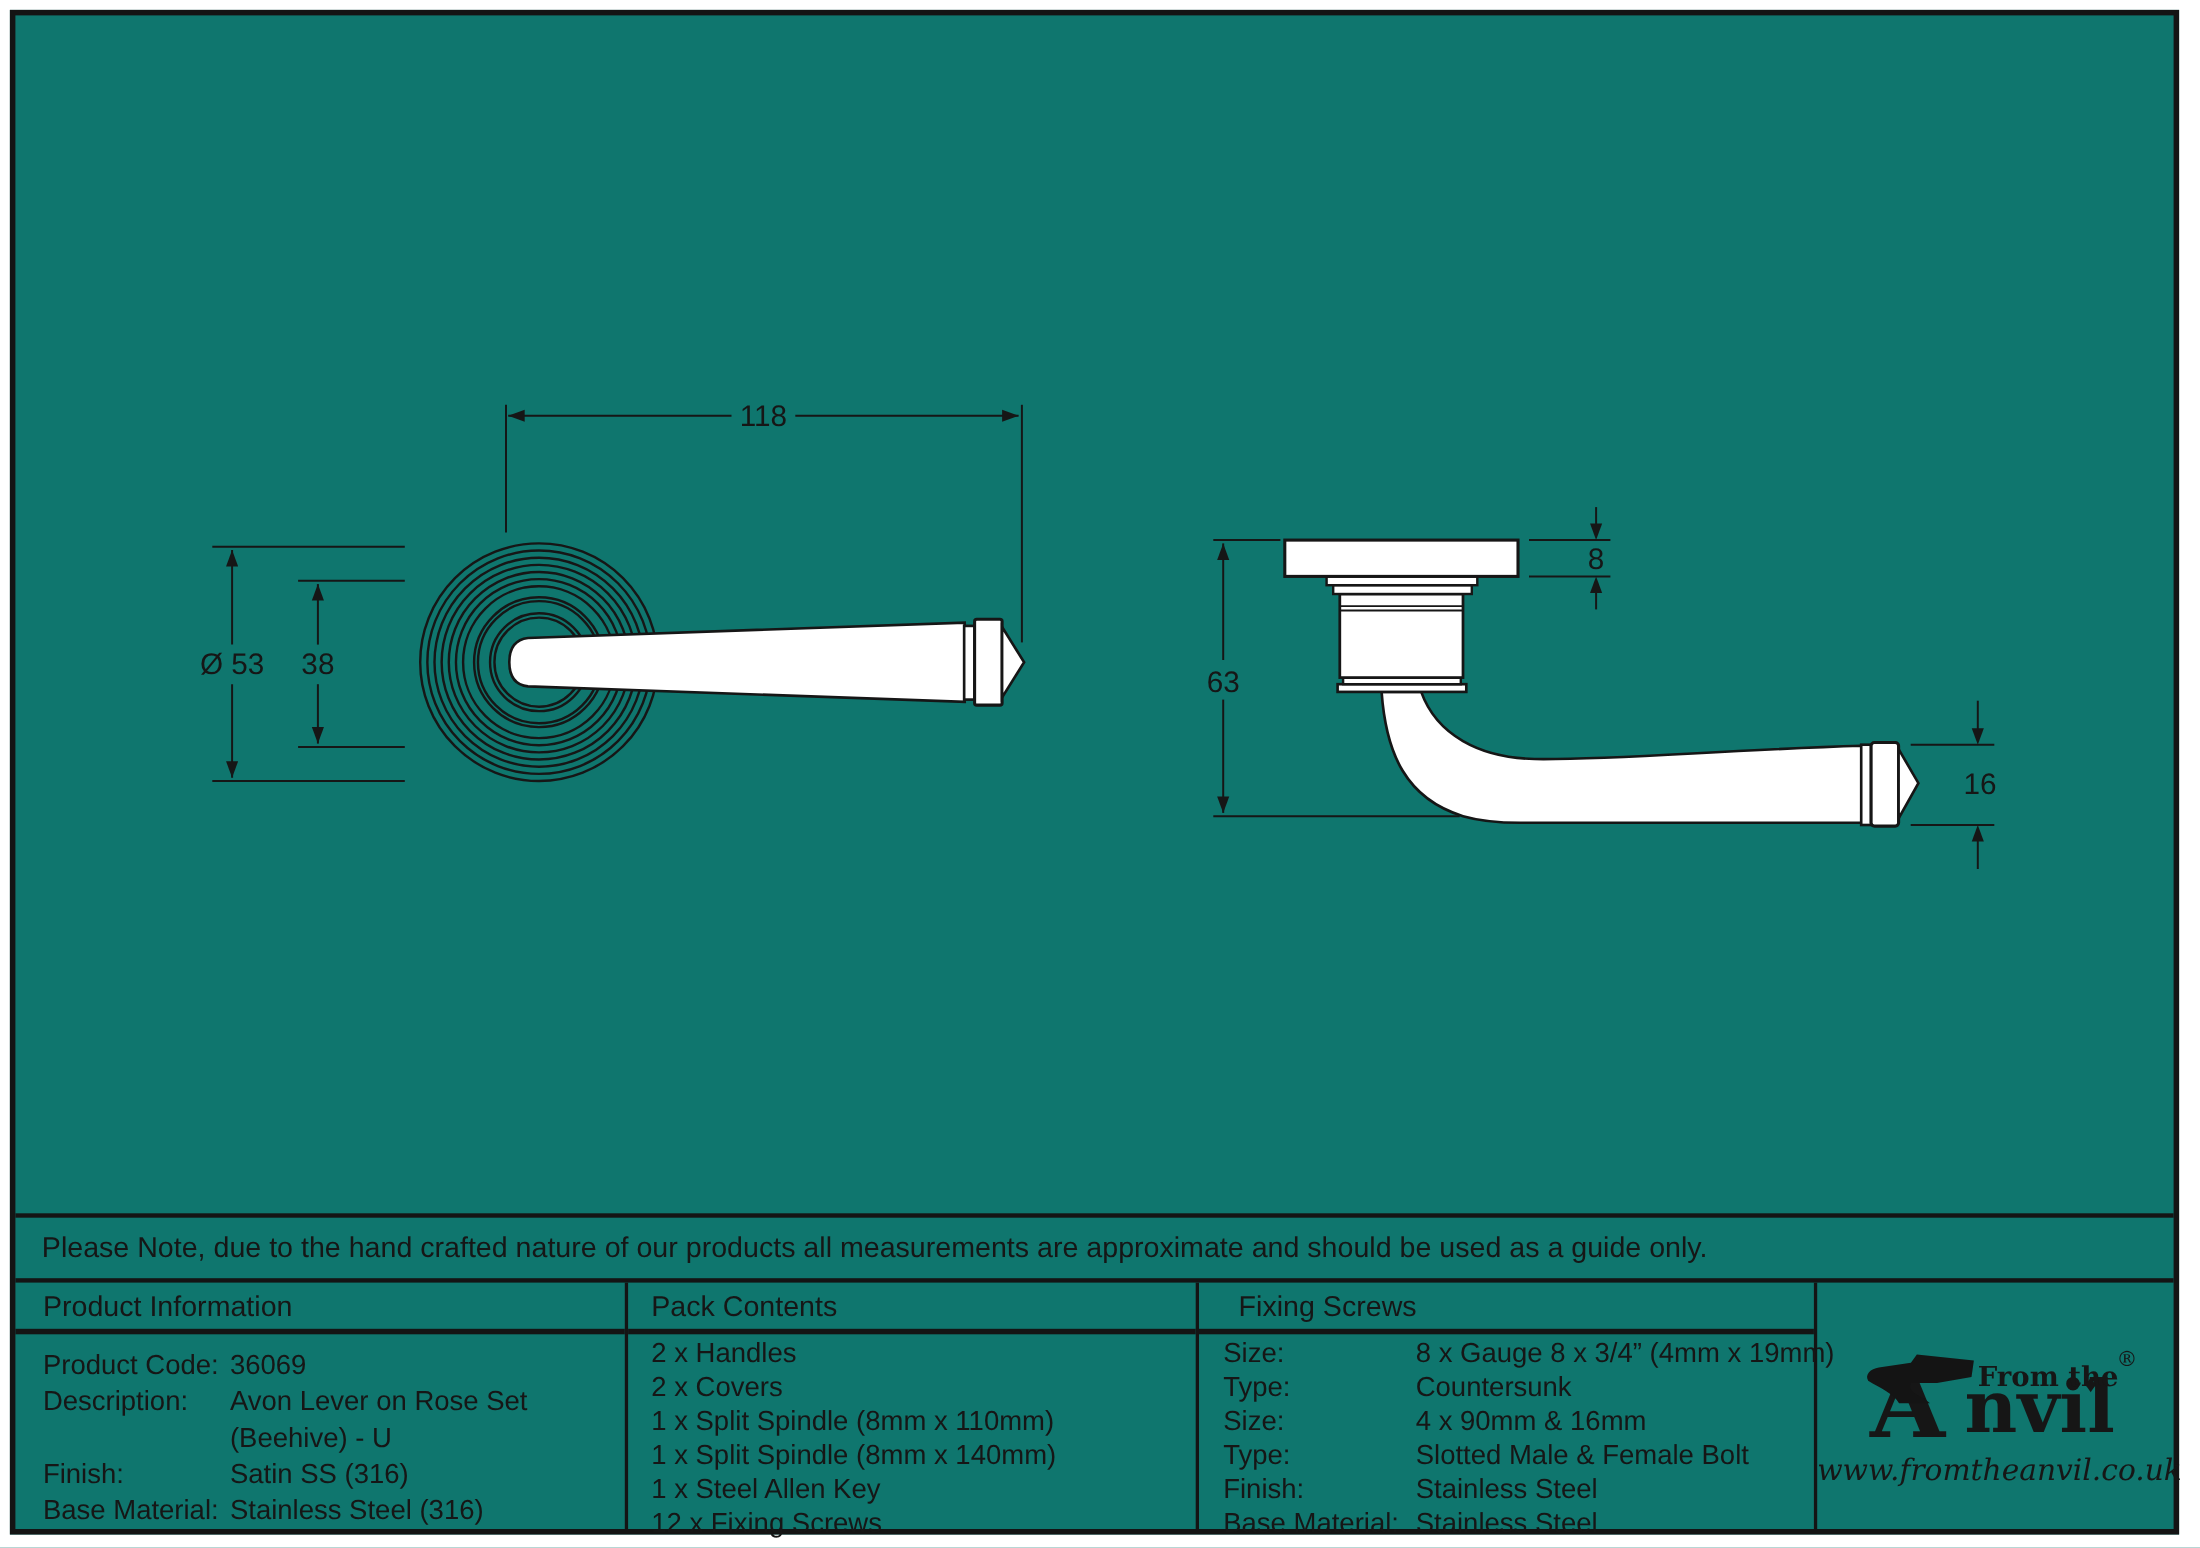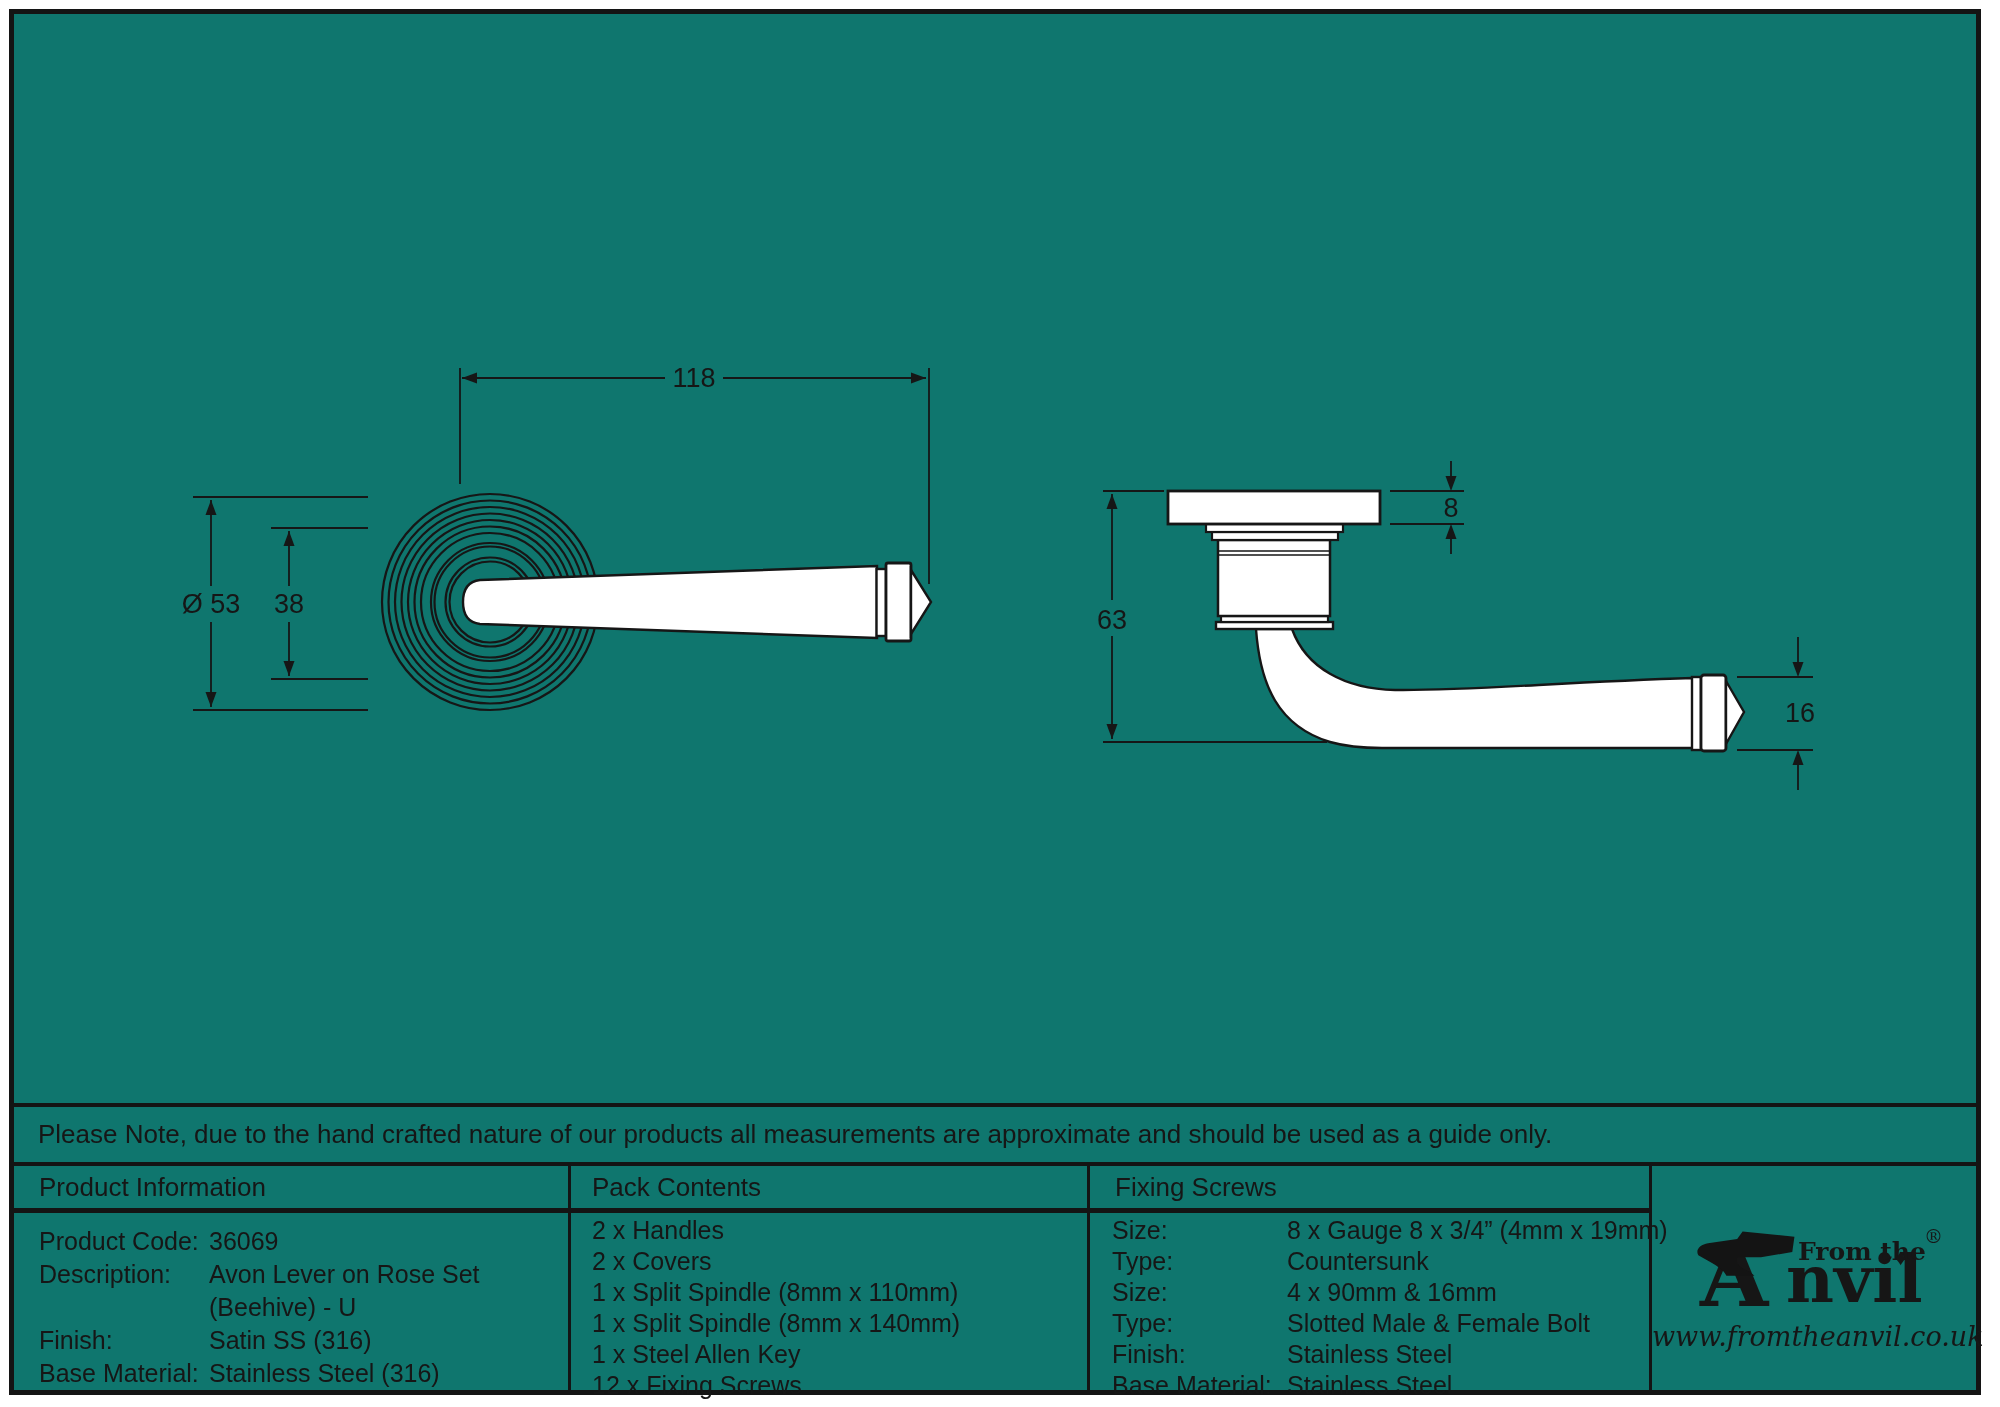--- a/index.html
+++ b/index.html
@@ -26,21 +26,21 @@
   .col1 { left:0; width:557px; }
   .col2 { left:557px; width:519px; }
   .col3 { left:1076px; width:562px; }
   .col4 { left:1638px; width:324px; }
   .col-header {
     height:47px; border-bottom:5px solid #141414;
     font-size:26px; line-height:42px; white-space:nowrap;
   }
   .col1 .col-header { padding-left:25px; }
   .col2 .col-header { padding-left:21px; }
-  .col3 .col-header { padding-left:25px; }
+  .col3 .col-header { padding-left:36px; }
   .col-body { font-size:25px; }
   .col1 .col-body { padding:12px 0 0 25px; }
   .col2 .col-body { padding:2px 0 0 21px; }
   .col3 .col-body { padding:2px 0 0 22px; }
   .prow { display:flex; line-height:33px; white-space:nowrap; }
   .col2 .prow, .col3 .prow, .plist-item { line-height:31px; }
   .col1 .plabel { width:170px; flex:0 0 170px; }
   .col3 .plabel { width:175px; flex:0 0 175px; }
   .plist-item { display:block; white-space:nowrap; }
   

